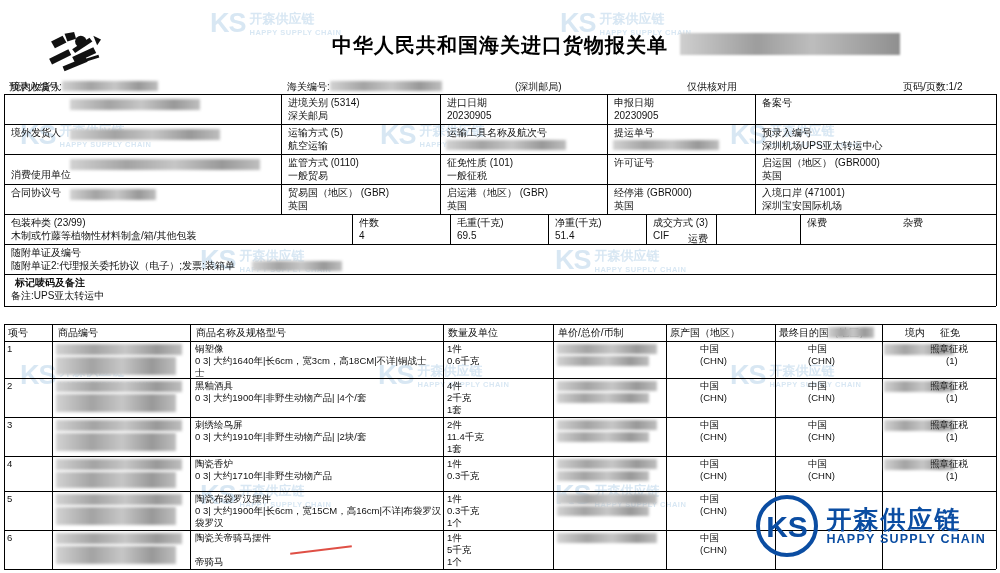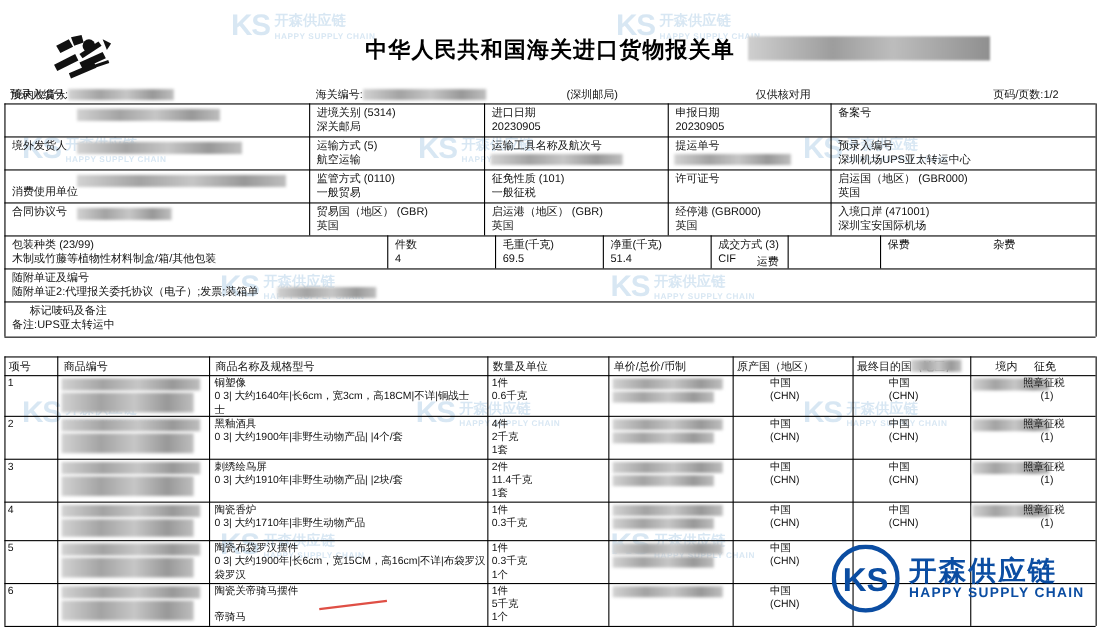--- a/index.html
+++ b/index.html
@@ -316,21 +316,21 @@
   <div class="cell" style="left:650px; top:229px;">CIF</div>
 
   <div class="cell" style="left:685px; top:216px;margin-top:16px;">运费</div>
   <div class="cell" style="left:804px; top:216px;">保费</div>
   <div class="cell" style="left:900px; top:216px;">杂费</div>
 
   <div class="cell" style="left:8px; top:246px;">随附单证及编号</div>
   <div class="cell" style="left:8px; top:259px;">随附单证2:代理报关委托协议（电子）;发票;装箱单</div>
   <div class="redact-b" style="left:252px; top:261px; width:90px; height:10px;"></div>
 
-  <div class="cell" style="left:24px; top:276px;">标记唛码及备注</div>
+  <div class="cell" style="left:12px; top:276px;font-weight:bold;">标记唛码及备注</div>
   <div class="cell" style="left:8px; top:289px;">备注:UPS亚太转运中</div>
 
   <div class="th" style="left:8px;   top:326px;">项号</div>
   <div class="th" style="left:58px;  top:326px;">商品编号</div>
   <div class="th" style="left:196px; top:326px;">商品名称及规格型号</div>
   <div class="th" style="left:448px; top:326px;">数量及单位</div>
   <div class="th" style="left:558px; top:326px;">单价/总价/币制</div>
   <div class="th" style="left:670px; top:326px;">原产国（地区）</div>
   <div class="th" style="left:779px; top:326px;">最终目的国（地区）</div>
   <div class="th" style="left:905px; top:326px;">境内</div>

